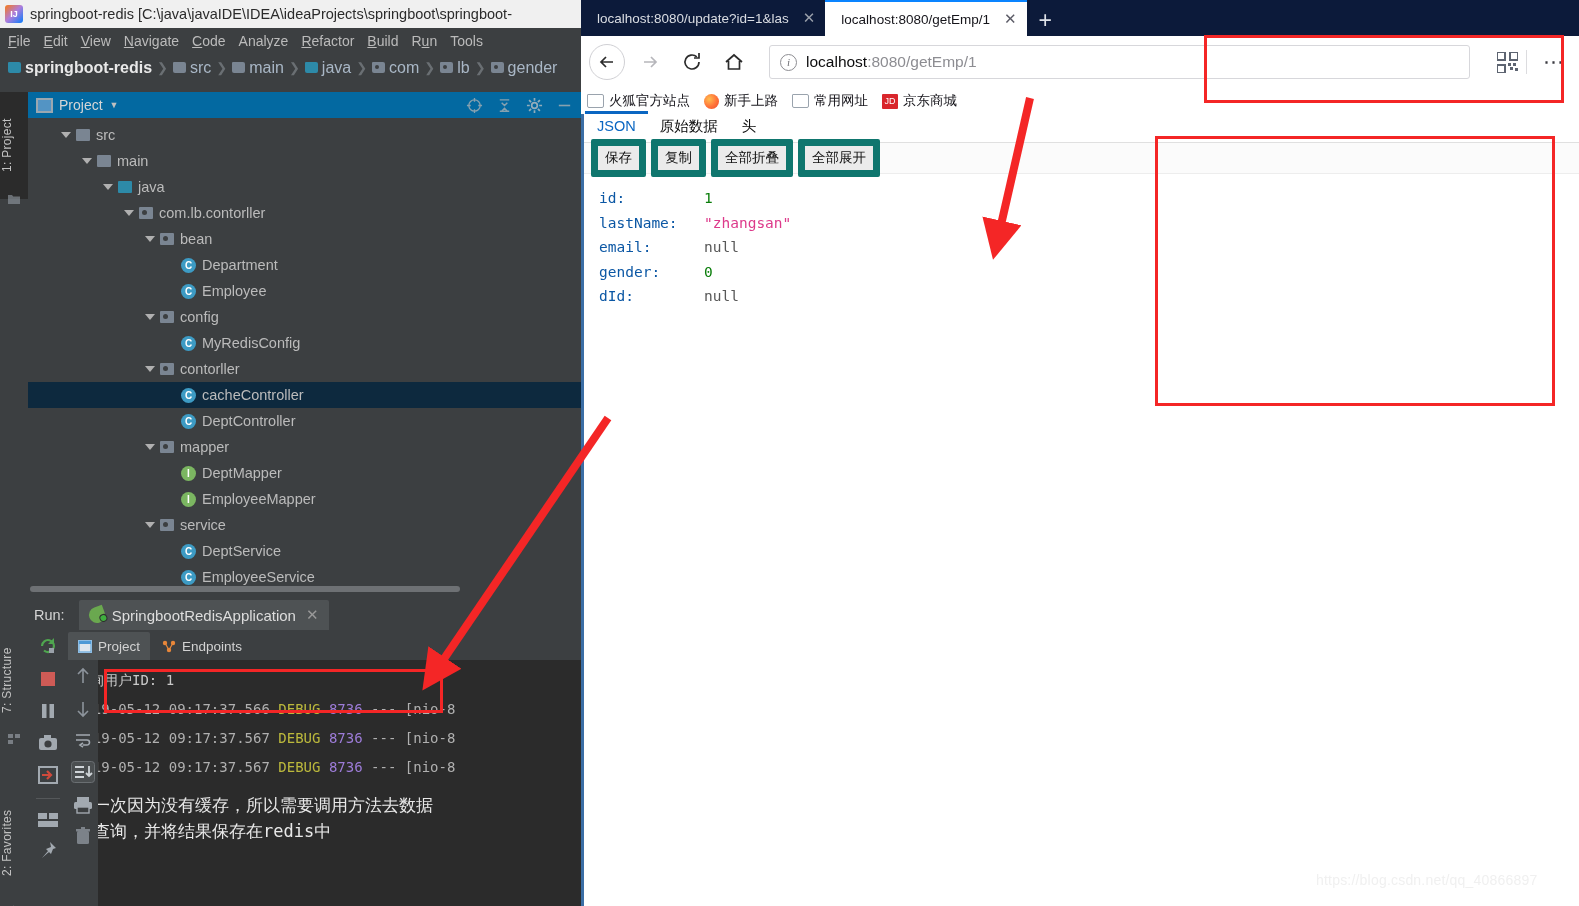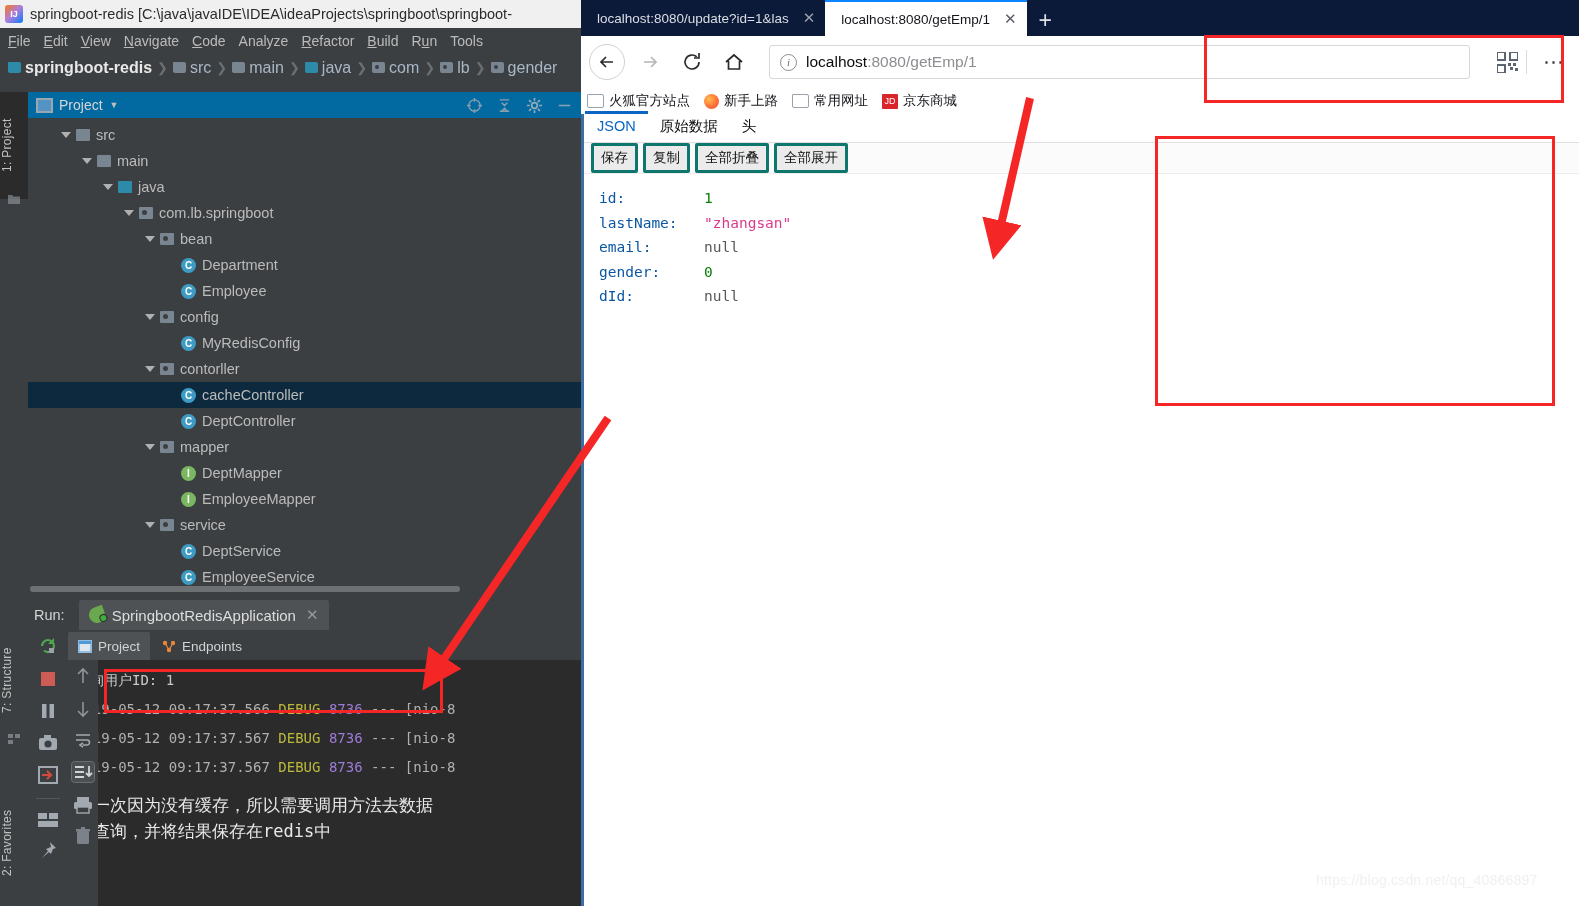--- a/index.html
+++ b/index.html
@@ -194,21 +194,21 @@
   .bm .bmfold{width:15px;height:12px;background:#fff;border:1.4px solid #9aa3ad;border-radius:1px 2px 2px 2px;margin-right:5px;}
   .bm .fox{width:15px;height:15px;border-radius:50%;background:radial-gradient(circle at 35% 35%,#ffbd4f,#ff7139 55%,#e94d2b);margin-right:5px;}
   .bm .jd{width:16px;height:15px;background:#d9262c;color:#fff;font-size:9px;font-weight:normal;line-height:15px;text-align:center;margin-right:5px;border-radius:1px;}
   #ff-content{position:absolute;left:0;top:114px;width:1200px;height:792px;background:#fff;}
   #json-tabs{
     height:28px;display:flex;align-items:flex-start;padding-left:4px;border-bottom:1px solid #e0e0e0;background:#fff;
   }
   .jtab{font-size:14.5px;color:#0b0b0b;padding:3px 12px 6px 12px;}
   .jtab.active{color:#0a66c2;border-top:3px solid #0a66c2;margin-top:-3px;padding-top:4px;}
   #json-toolbar{height:30px;display:flex;align-items:center;padding-left:10px;gap:5px;border-bottom:1px solid #ededed;background:#fbfbfb;}
-  .jbtn{background:#ebebeb;border:3px solid #0f766e;border-radius:2px;font-size:13.5px;color:#111;padding:3px 7px;}
+  .jbtn{background:#ebebeb;border:7px solid #0f766e;border-radius:2px;font-size:13.5px;color:#111;padding:3px 7px;}
   #json-body{padding:12px 0 0 18px;font-family:"DejaVu Sans Mono","Liberation Mono",monospace;font-size:14.5px;}
   .jrow{height:24.5px;display:flex;align-items:center;}
   .jkey{color:#0b57a4;width:105px;}
   .jnum{color:#0a7d0a;}
   .jstr{color:#dd3a8b;}
   .jnull{color:#585858;}
   #ff-divider{position:absolute;left:0;top:114px;width:3px;height:792px;background:#3b6ea5;}
 
   
   .ann-box{position:absolute;border:3px solid #f42626;box-sizing:border-box;pointer-events:none;}
@@ -330,21 +330,21 @@
         <span>main</span>
       </div>
       <div class="tnode" style="padding-left: 75px;">
         <span class="arrow"></span>
         <span class="ic-folder teal"></span>
         <span>java</span>
       </div>
       <div class="tnode" style="padding-left: 96px;">
         <span class="arrow"></span>
         <span class="ic-folder pkg"></span>
-        <span>com.lb.springboot</span>
+        <span>com.lb.contorller</span>
       </div>
       <div class="tnode" style="padding-left: 117px;">
         <span class="arrow"></span>
         <span class="ic-folder pkg"></span>
         <span>bean</span>
       </div>
       <div class="tnode" style="padding-left: 138px;">
         <span class="arrow hide"></span>
         <span class="ic-class">C</span>
         <span>Department</span>

